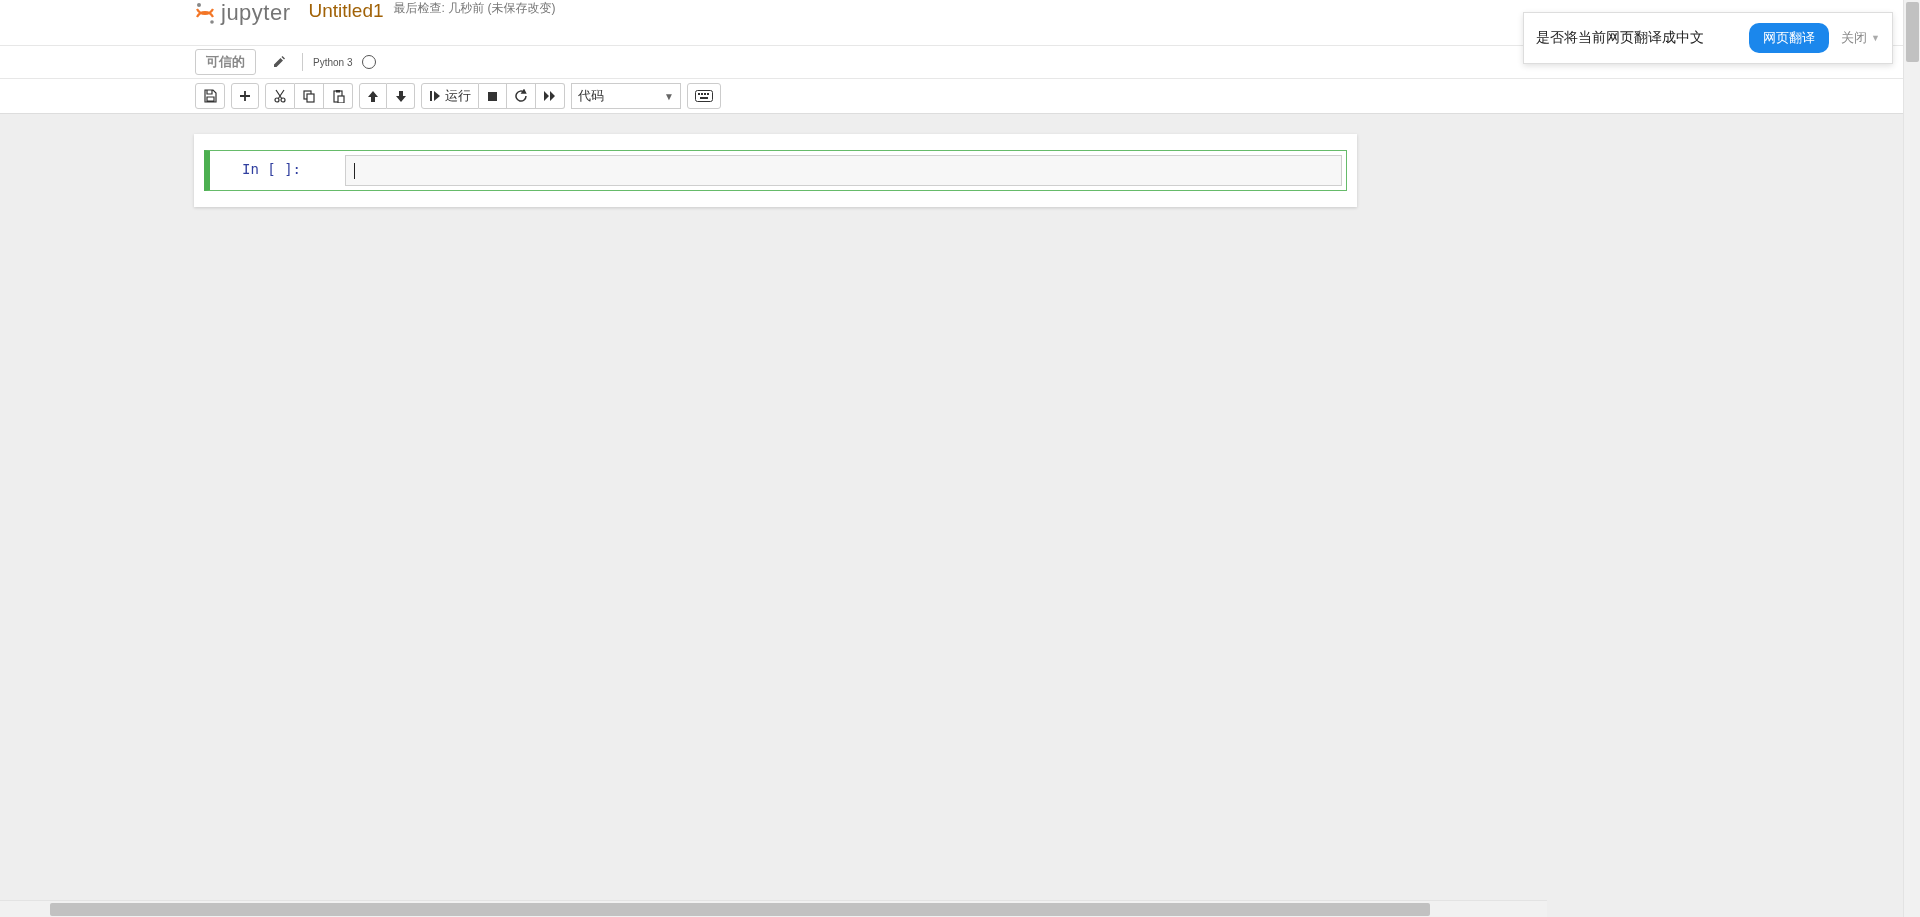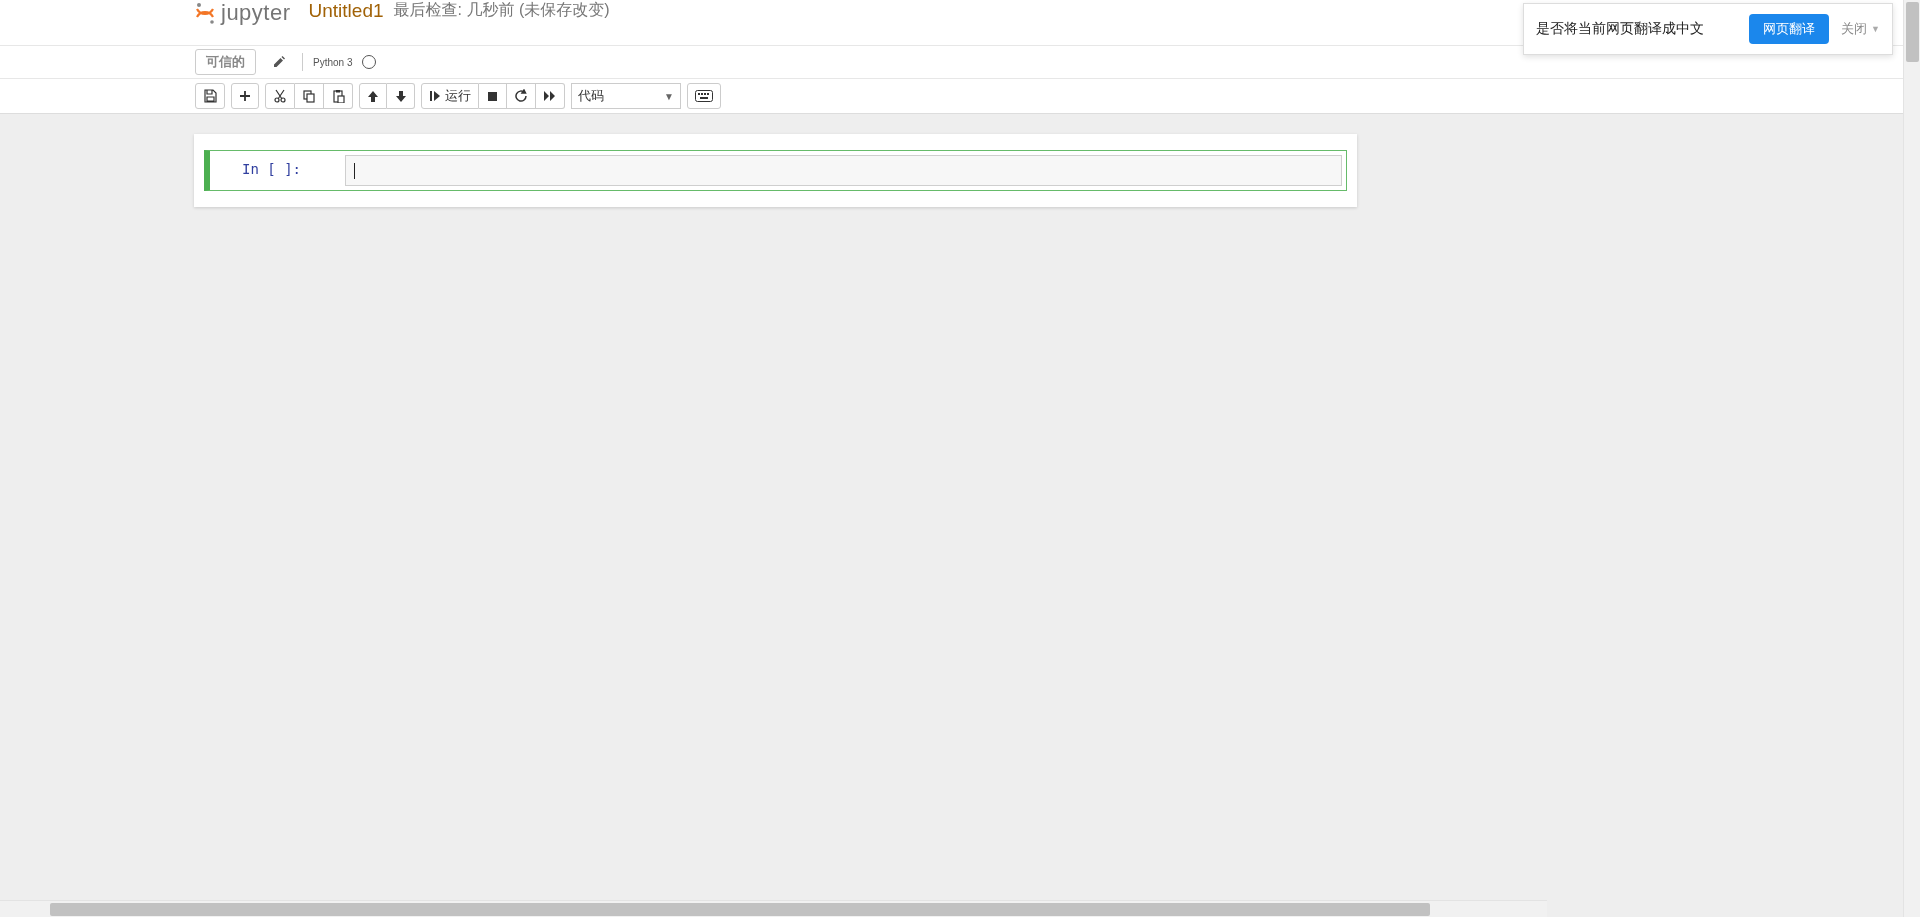--- a/index.html
+++ b/index.html
@@ -32,21 +32,21 @@
   font-size: 22px;
   color: #757575;
   letter-spacing: 0.5px;
 }
 .notebook-name {
   font-size: 19px;
   color: #a16207;
   margin-right: 10px;
 }
 .checkpoint {
-  font-size: 16px;
+  font-size: 12px;
   color: #777;
 }
 .menubar {
   background: #fff;
   border-bottom: 1px solid #e7e7e7;
   height: 33px;
   padding-left: 195px;
   padding-right: 195px;
   display: flex;
   align-items: stretch;
@@ -167,38 +167,38 @@
 .cursor {
   display: inline-block;
   width: 1px;
   height: 16px;
   background: #222;
   vertical-align: middle;
 }
 
 .translate-popup {
   position: absolute;
-  top: 3px;
+  top: 12px;
   right: 27px;
   width: 370px;
   background: #fff;
   border: 1px solid #ddd;
   box-shadow: 0 2px 6px rgba(0,0,0,0.12);
   padding: 10px 12px;
   display: flex;
   align-items: center;
   gap: 12px;
   font-size: 14px;
 }
 .translate-text { flex: 1; color: #222; }
 .translate-btn {
   background: #1b87ec;
   color: #fff;
   padding: 6px 14px;
-  border-radius: 4px;
+  border-radius: 10px;
   cursor: pointer;
   font-size: 13px;
 }
 .translate-close {
   color: #888;
   display: flex;
   align-items: center;
   gap: 4px;
   cursor: pointer;
   font-size: 13px;

